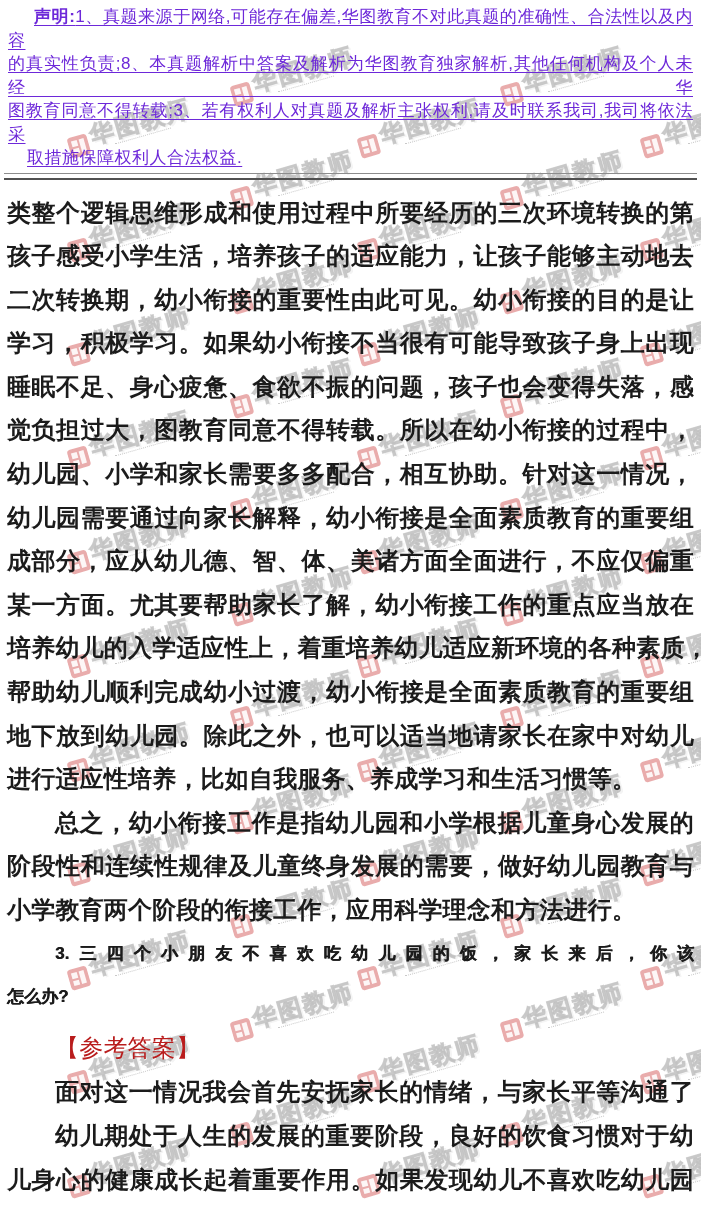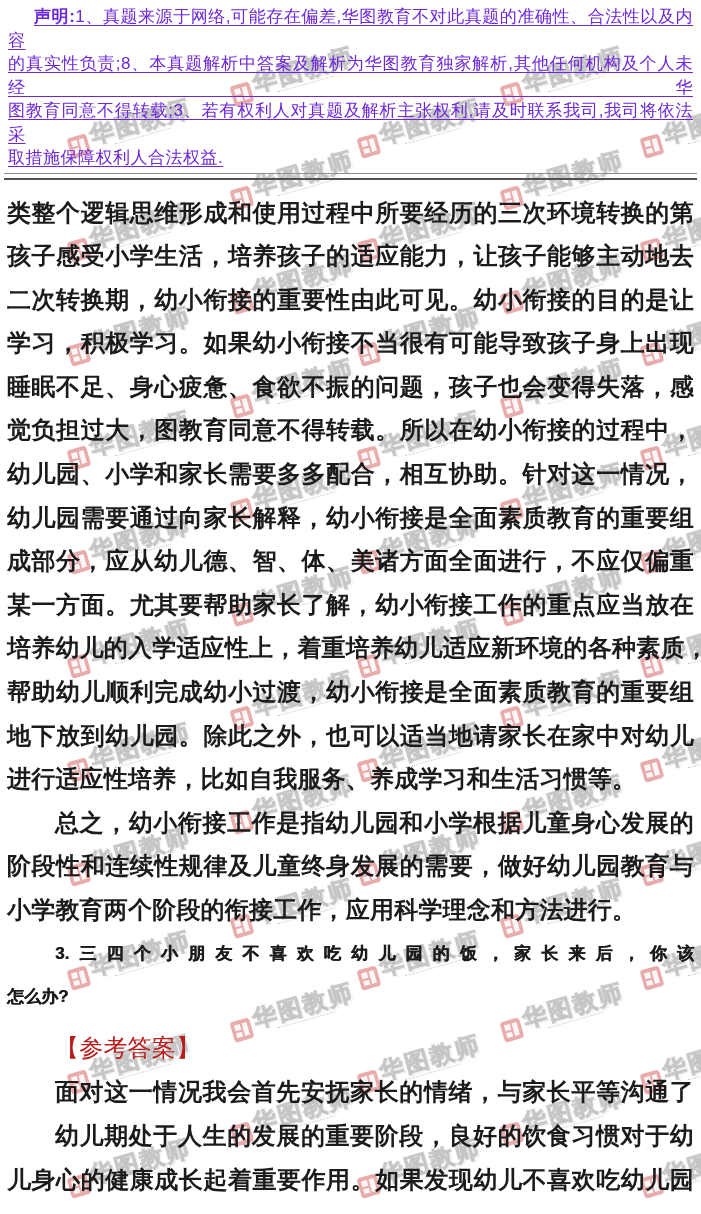--- a/index.html
+++ b/index.html
@@ -40,21 +40,21 @@
   
   .content{position:relative;z-index:1;}
   .disclaimer{
     padding:5px 8px 0 8px;
     font-size:17px;line-height:23.5px;
     letter-spacing:.5px;
   }
   .disc-line{
     text-align:justify;text-align-last:justify;
   }
-  .disc-line.last{text-align-last:auto;}
+  .disc-line.last{text-align-last:auto;margin-left:19px;}
   .disc-line span,.disc-line b{
     text-decoration:underline;
     text-underline-offset:3px;
     text-decoration-thickness:1px;
   }
   .disc-line b{font-weight:700;}
   .disc-line.first{text-indent:26px;}
 
   
   .rule{

